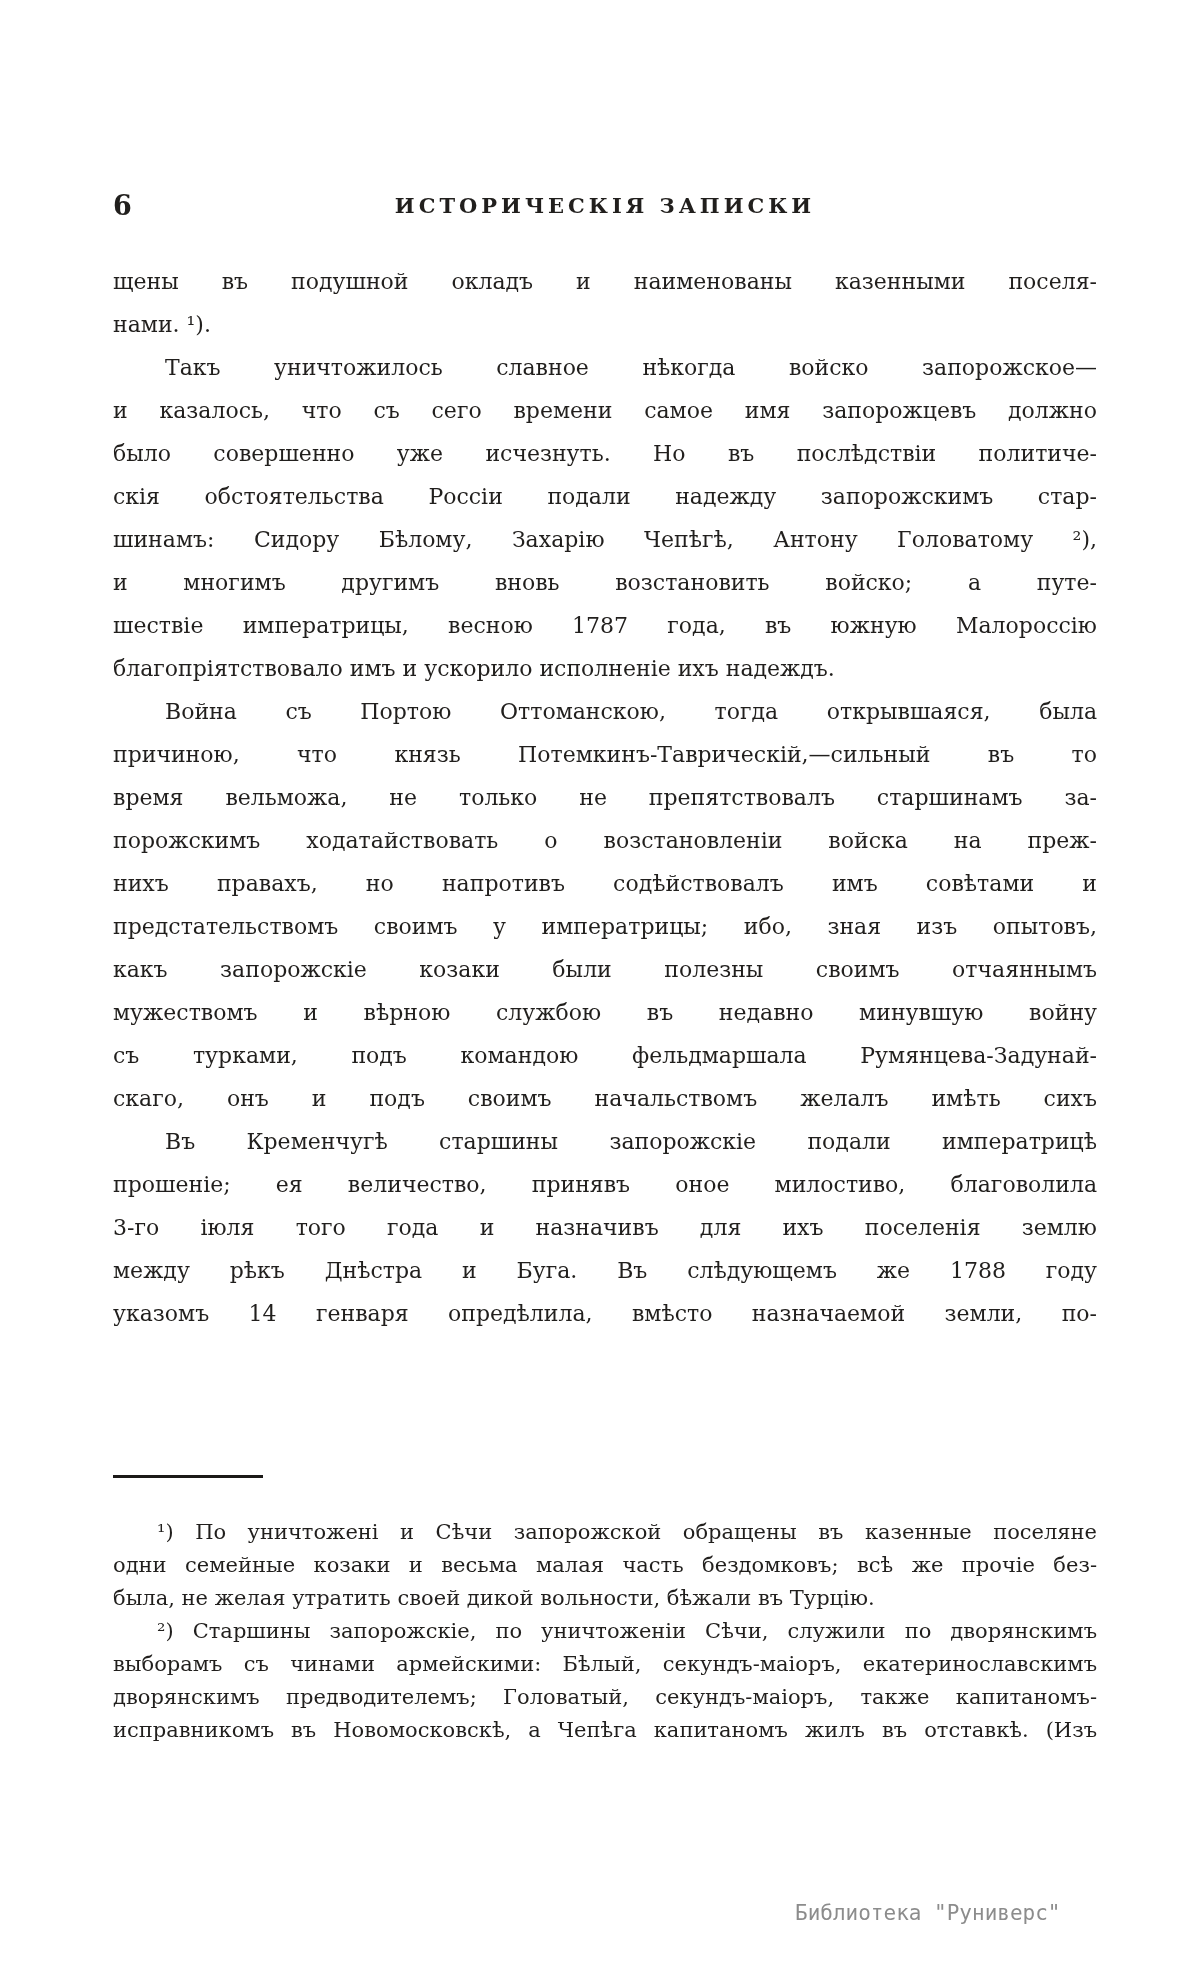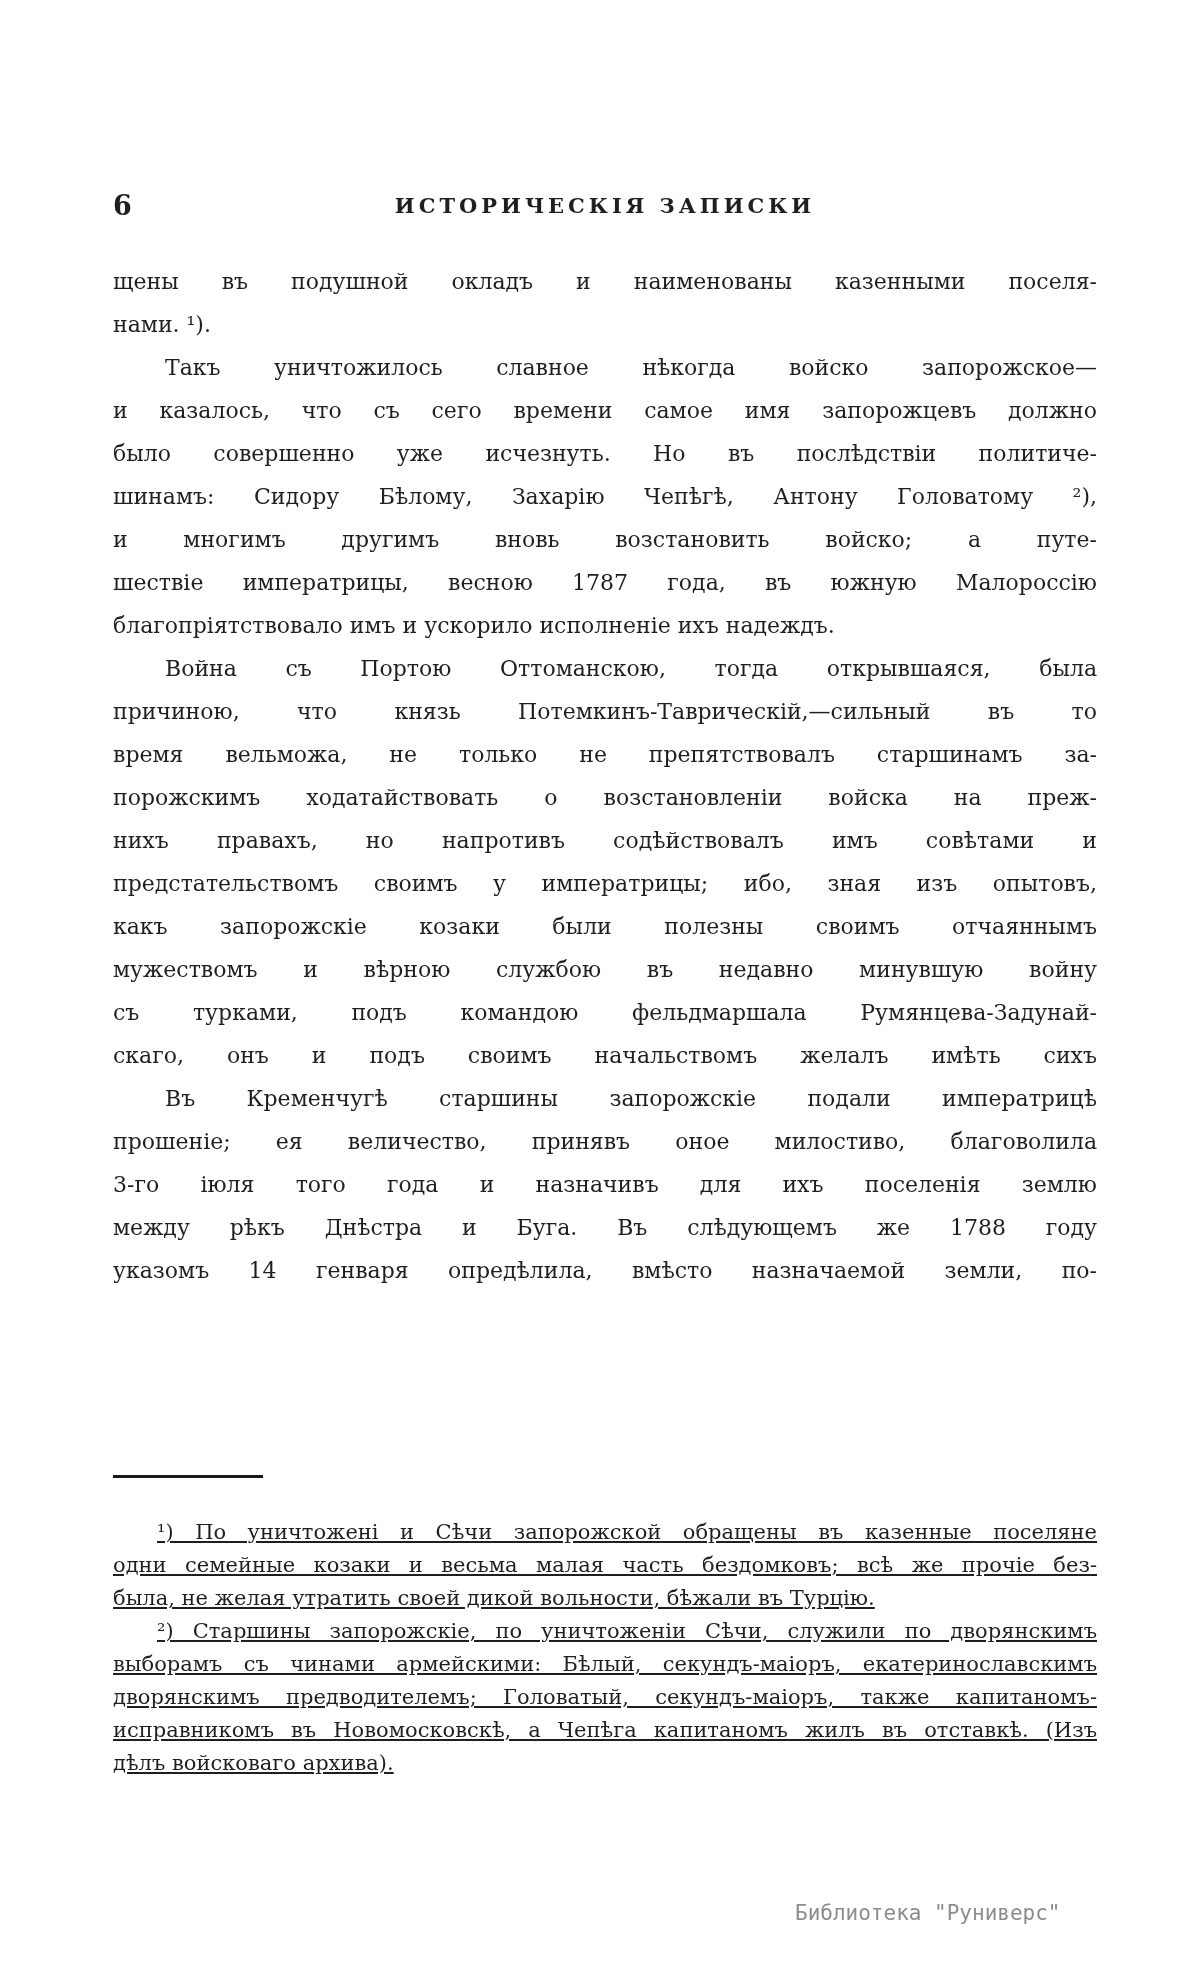--- a/index.html
+++ b/index.html
@@ -74,21 +74,20 @@
     width: 984px;
     font-size: 21px;
   }
   .fn-line {
     line-height: 33px;
     height: 33px;
     text-align: justify;
     text-align-last: justify;
     overflow: hidden;
     white-space: nowrap;
-    text-decoration: underline;
   }
   .fn-line.end {
     text-align-last: left;
   }
   .fn-line.indent {
     text-indent: 44px;
   }
   .watermark {
     position: absolute;
     top: 1901px;
@@ -111,20 +110,21 @@
   </div>
 
   <div class="body-text">
 
     <div class="line">щены въ подушной окладъ и наименованы казенными поселя-</div>
     <div class="line end">нами. ¹).</div>
 
     <div class="line indent">Такъ уничтожилось славное нѣкогда войско запорожское—</div>
     <div class="line">и казалось, что съ сего времени самое имя запорожцевъ должно</div>
     <div class="line">было совершенно уже исчезнуть. Но въ послѣдствіи политиче-</div>
+    <div class="line">скія обстоятельства Россіи подали надежду запорожскимъ стар-</div>
     <div class="line">шинамъ: Сидору Бѣлому, Захарію Чепѣгѣ, Антону Головатому ²),</div>
     <div class="line">и многимъ другимъ вновь возстановить войско; а путе-</div>
     <div class="line">шествіе императрицы, весною 1787 года, въ южную Малороссію</div>
     <div class="line end">благопріятствовало имъ и ускорило исполненіе ихъ надеждъ.</div>
 
     <div class="line indent">Война съ Портою Оттоманскою, тогда открывшаяся, была</div>
     <div class="line">причиною, что князь Потемкинъ-Таврическій,—сильный въ то</div>
     <div class="line">время вельможа, не только не препятствовалъ старшинамъ за-</div>
     <div class="line">порожскимъ ходатайствовать о возстановленіи войска на преж-</div>
     <div class="line">нихъ правахъ, но напротивъ содѣйствовалъ имъ совѣтами и</div>
@@ -146,18 +146,17 @@
   <div class="footnotes">
 
     <div class="fn-line indent">¹) По уничтожені и Сѣчи запорожской обращены въ казенные поселяне</div>
     <div class="fn-line">одни семейные козаки и весьма малая часть бездомковъ; всѣ же прочіе без-</div>
     <div class="fn-line end">была, не желая утратить своей дикой вольности, бѣжали въ Турцію.</div>
 
     <div class="fn-line indent">²) Старшины запорожскіе, по уничтоженіи Сѣчи, служили по дворянскимъ</div>
     <div class="fn-line">выборамъ съ чинами армейскими: Бѣлый, секундъ-маіоръ, екатеринославскимъ</div>
     <div class="fn-line">дворянскимъ предводителемъ; Головатый, секундъ-маіоръ, также капитаномъ-</div>
     <div class="fn-line">исправникомъ въ Новомосковскѣ, а Чепѣга капитаномъ жилъ въ отставкѣ. (Изъ</div>
-    <div class="fn-line end">дѣлъ войсковаго архива).</div>
   </div>
 
   <div class="watermark">Библиотека "Руниверс"</div>
 
 </div>
 
 </body></html>

